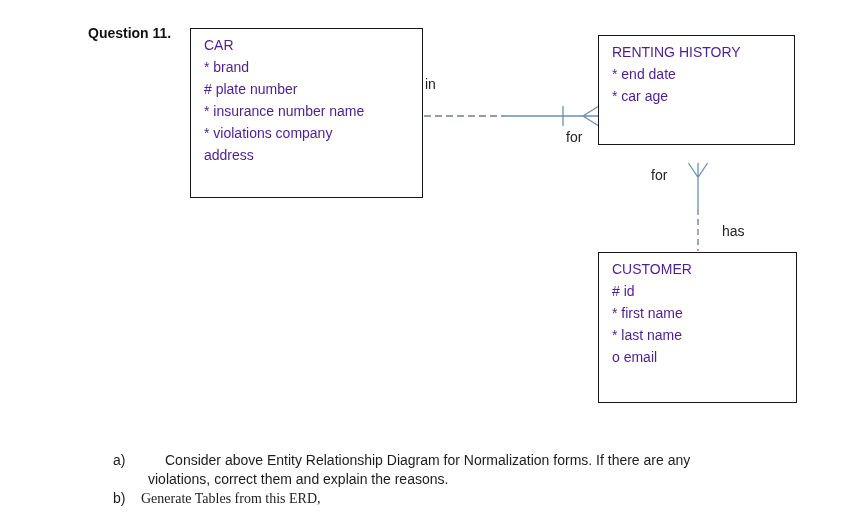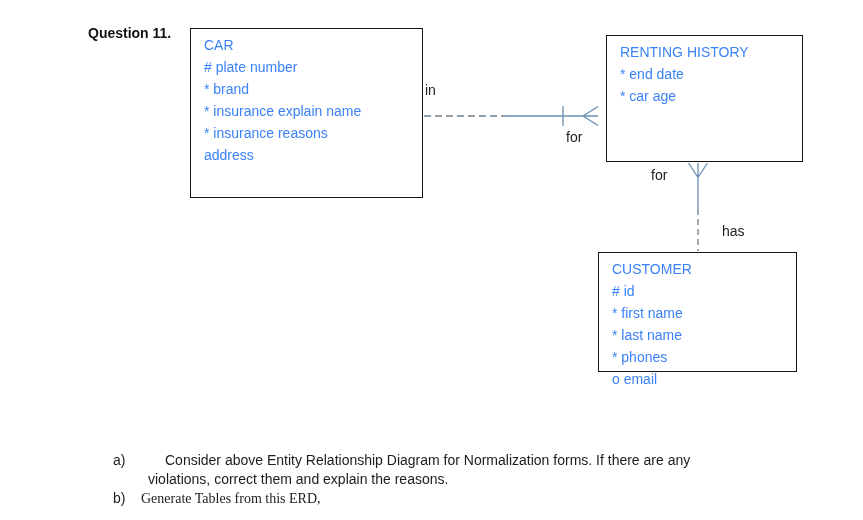--- a/index.html
+++ b/index.html
@@ -20,21 +20,21 @@
     white-space: nowrap;
   }
   .entity {
     position: absolute;
     border: 1.5px solid #151515;
     background: #ffffff;
     box-sizing: border-box;
     padding: 5px 4px 0 13px;
     font-size: 14px;
     line-height: 22px;
-    color: #3b82f6;
+    color: #4c1d95;
   }
   .entity .etitle { white-space: nowrap; }
   .entity .erow   { white-space: nowrap; }
   .rel-label {
     position: absolute;
     font-size: 14px;
     line-height: 16px;
     color: #222222;
     white-space: nowrap;
   }
@@ -66,43 +66,42 @@
     <line x1="563" y1="106" x2="563" y2="126" stroke-width="1.3" fill="none" stroke="#6b8fb2"></line>
     <path d="M583,116 L598,106.5 M583,116 L598,125.5 M584,116 L598,116" stroke-width="1.3" fill="none" stroke="#6b8fb2"></path>
 
     <path d="M698,177.5 L688.5,163 M698,177.5 L707.5,163 M698,163 L698,177.5" stroke-width="1.3" fill="none" stroke="#6b8fb2"></path>
     <line x1="698" y1="177.5" x2="698" y2="209" stroke-width="1.3" fill="none" stroke="#6b8fb2"></line>
     <line x1="698" y1="209" x2="698" y2="251" stroke-width="1.3" stroke-dasharray="6,4" fill="none" stroke="#6d7d8a"></line>
   </svg>
 
   <div class="entity" style="left:190px; top:28px; width:233px; height:170px;">
     <div class="etitle">CAR</div>
+    <div class="erow">* brand</div>
     <div class="erow"># plate number</div>
-    <div class="erow">* brand</div>
-    <div class="erow">* insurance explain name</div>
-    <div class="erow">* insurance reasons</div>
+    <div class="erow">* insurance number name</div>
+    <div class="erow">* violations company</div>
     <div class="erow">address</div>
   </div>
 
-  <div class="entity" style="left:598px; top:35px; width:197px; height:127px;margin-left:8px;">
+  <div class="entity" style="left:598px; top:35px; width:197px; height:110px;">
     <div class="etitle">RENTING HISTORY</div>
     <div class="erow">* end date</div>
     <div class="erow">* car age</div>
   </div>
 
-  <div class="entity" style="left:598px; top:252px; width:199px; height:120px;">
+  <div class="entity" style="left:598px; top:252px; width:199px; height:151px;">
     <div class="etitle">CUSTOMER</div>
     <div class="erow"># id</div>
     <div class="erow">* first name</div>
     <div class="erow">* last name</div>
-    <div class="erow">* phones</div>
     <div class="erow">o email</div>
   </div>
 
-  <div class="rel-label" style="left:425px; top:82px;">in</div>
+  <div class="rel-label" style="left:425px; top:76px;">in</div>
   <div class="rel-label" style="left:566px; top:129px;">for</div>
   <div class="rel-label" style="left:651px; top:167px;">for</div>
   <div class="rel-label" style="left:722px; top:223px;text-align:right;">has</div>
 
   <div class="instr" style="left:113px; top:451px;">a)</div>
   <div class="instr" style="left:141px; top:451px;margin-left:24px;">Consider above Entity Relationship Diagram for Normalization forms. If there are any</div>
   <div class="instr" style="left:148px; top:470px;">violations, correct them and explain the reasons.</div>
   <div class="instr" style="left:113px; top:489px;">b)</div>
   <div class="instr" style="left:141px; top:489px;font-family:Liberation Serif, serif;">Generate Tables from this ERD,</div>
 

